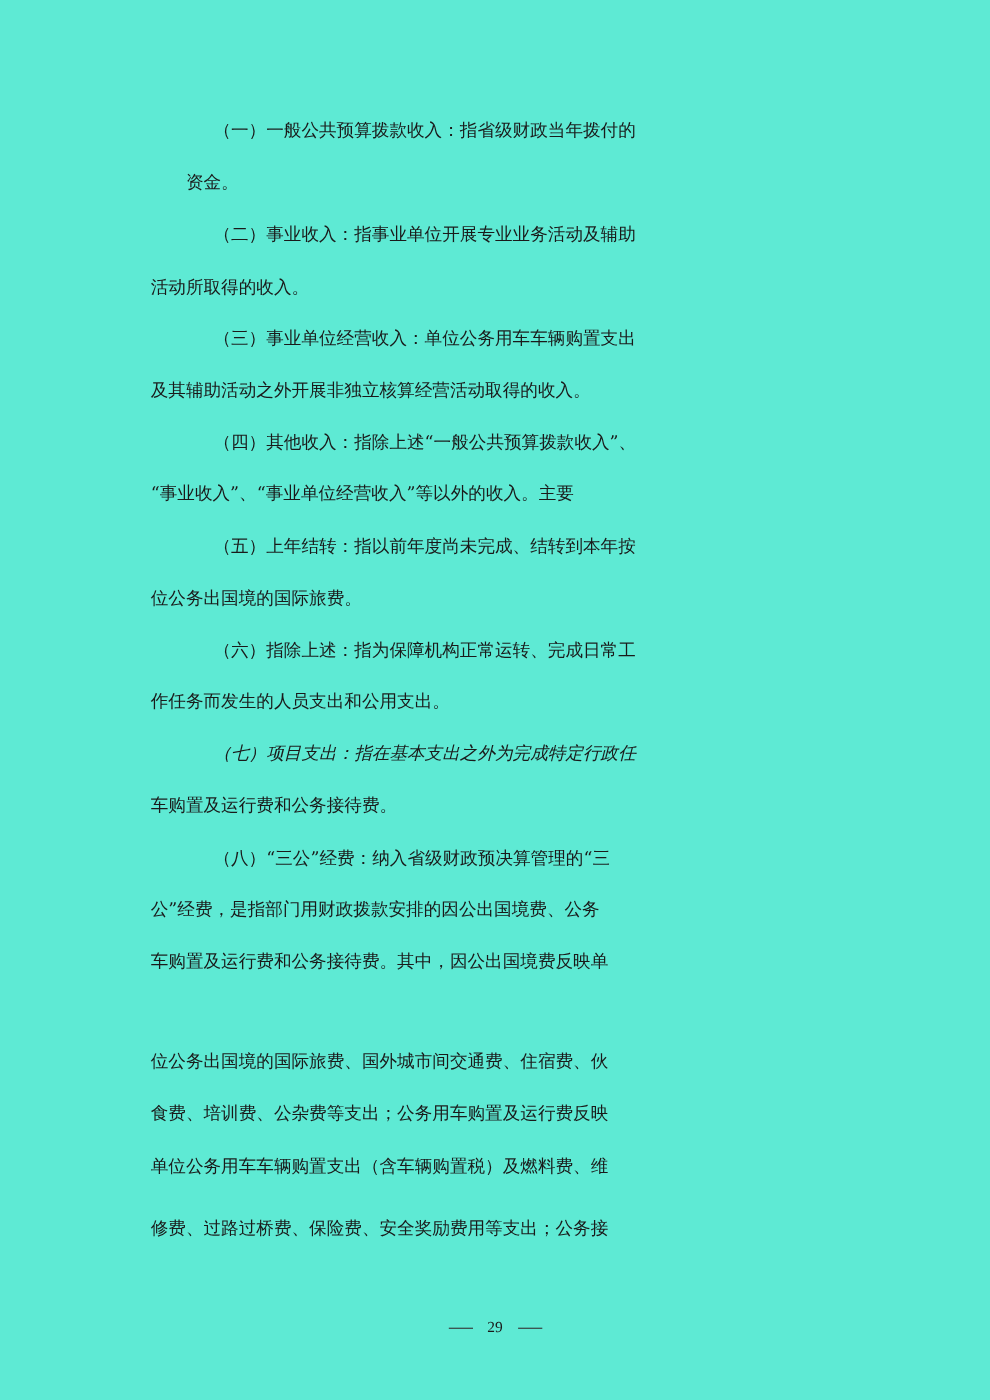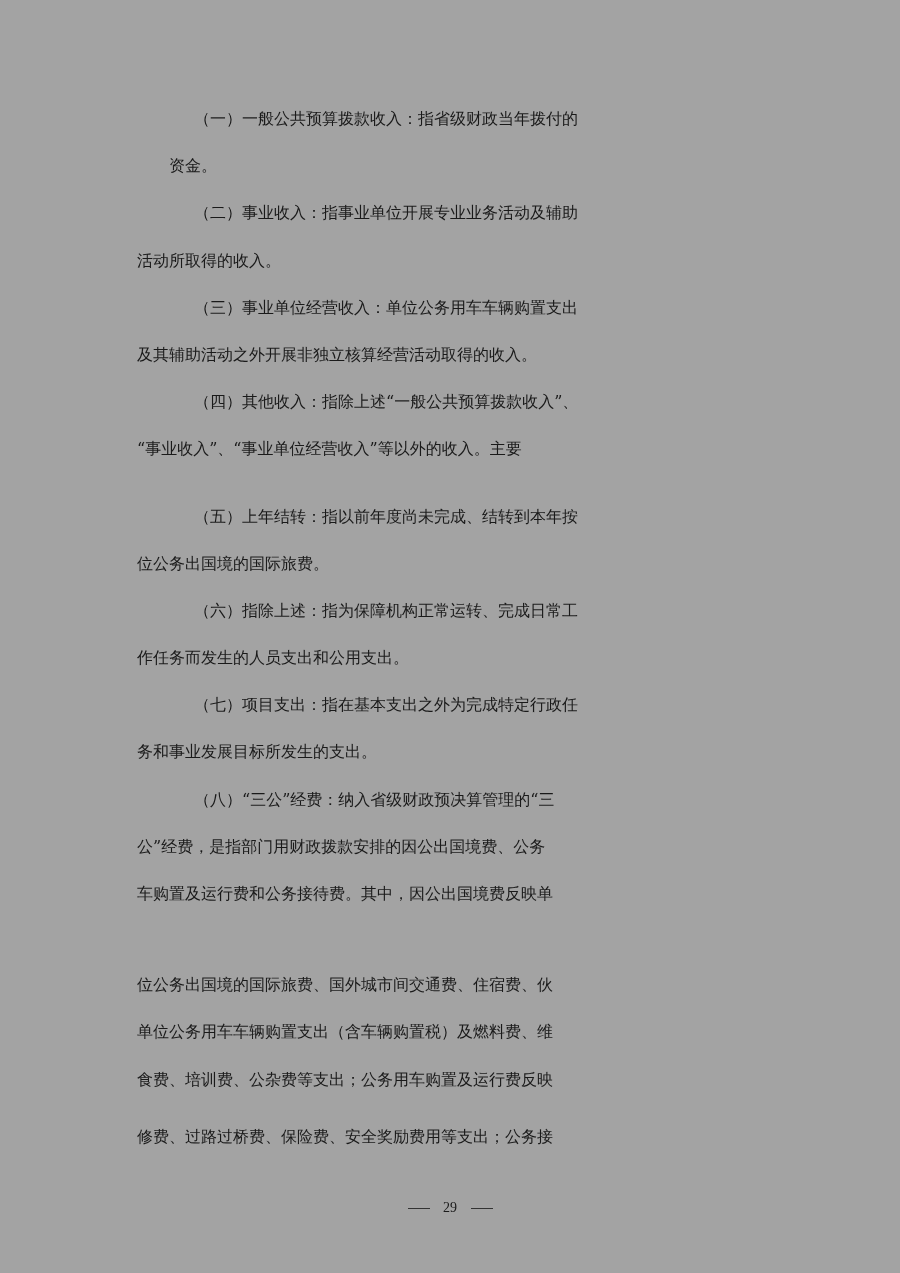--- a/index.html
+++ b/index.html
@@ -13,21 +13,21 @@
       position: relative;
       overflow: hidden;
       font-family: "DejaVu Serif", "Liberation Serif", serif;
       color: #1a1a1a;
     }
     .page {
       position: absolute;
       left: 0; top: 0;
       width: 900px;
       height: 1273px;
-      background: #a3a3a3;
+      background: #5eead4;
     }
     .body-text {
       position: absolute;
       left: 137px;
       top: 109px;
       width: 628px;
     }
     .line {
       display: block;
       white-space: nowrap;
@@ -75,41 +75,41 @@
       <span class="line indent" style="letter-spacing: 0px;">（三）事业单位经营收入：单位公务用车车辆购置支出</span>
       <span class="line" style="letter-spacing: 0px;">及其辅助活动之外开展非独立核算经营活动取得的收入。</span>
     </div>
 
     <div class="para-block">
       <span class="line indent" style="letter-spacing: 0px;">（四）其他收入：指除上述“一般公共预算拨款收入”、</span>
       <span class="line" style="letter-spacing: 0px;">“事业收入”、“事业单位经营收入”等以外的收入。主要</span>
     </div>
 
     <div class="para-block">
-      <span class="line indent" style="letter-spacing: 0px; margin-top: 20px;">（五）上年结转：指以前年度尚未完成、结转到本年按</span>
+      <span class="line indent" style="letter-spacing: 0px;">（五）上年结转：指以前年度尚未完成、结转到本年按</span>
       <span class="line" style="letter-spacing: 0px;">位公务出国境的国际旅费。</span>
     </div>
 
     <div class="para-block">
       <span class="line indent" style="letter-spacing: 0px;">（六）指除上述：指为保障机构正常运转、完成日常工</span>
       <span class="line" style="letter-spacing: 0px;">作任务而发生的人员支出和公用支出。</span>
     </div>
 
     <div class="para-block">
-      <span class="line indent" style="letter-spacing: 0px;">（七）项目支出：指在基本支出之外为完成特定行政任</span>
-      <span class="line" style="letter-spacing: 0px;">务和事业发展目标所发生的支出。</span>
+      <span class="line indent" style="letter-spacing: 0px; font-style: italic;">（七）项目支出：指在基本支出之外为完成特定行政任</span>
+      <span class="line" style="letter-spacing: 0px;">车购置及运行费和公务接待费。</span>
     </div>
 
     <div class="para-block">
       <span class="line indent" style="letter-spacing: 0px;">（八）“三公”经费：纳入省级财政预决算管理的“三</span>
       <span class="line" style="letter-spacing: 0px;">公”经费，是指部门用财政拨款安排的因公出国境费、公务</span>
       <span class="line" style="letter-spacing: 0px;">车购置及运行费和公务接待费。其中，因公出国境费反映单</span>
       <span class="line" style="letter-spacing: 0px; margin-top: 44px;">位公务出国境的国际旅费、国外城市间交通费、住宿费、伙</span>
+      <span class="line" style="letter-spacing: 0px;">食费、培训费、公杂费等支出；公务用车购置及运行费反映</span>
       <span class="line" style="letter-spacing: 0px;">单位公务用车车辆购置支出（含车辆购置税）及燃料费、维</span>
-      <span class="line" style="letter-spacing: 0px;">食费、培训费、公杂费等支出；公务用车购置及运行费反映</span>
       <span class="line" style="letter-spacing: 0px; margin-top: 10px;">修费、过路过桥费、保险费、安全奖励费用等支出；公务接</span>
     </div>
 
   </div>
 
   <div class="footer">
     <span class="dash"></span>
     <span>29</span>
     <span class="dash"></span>
   </div>

